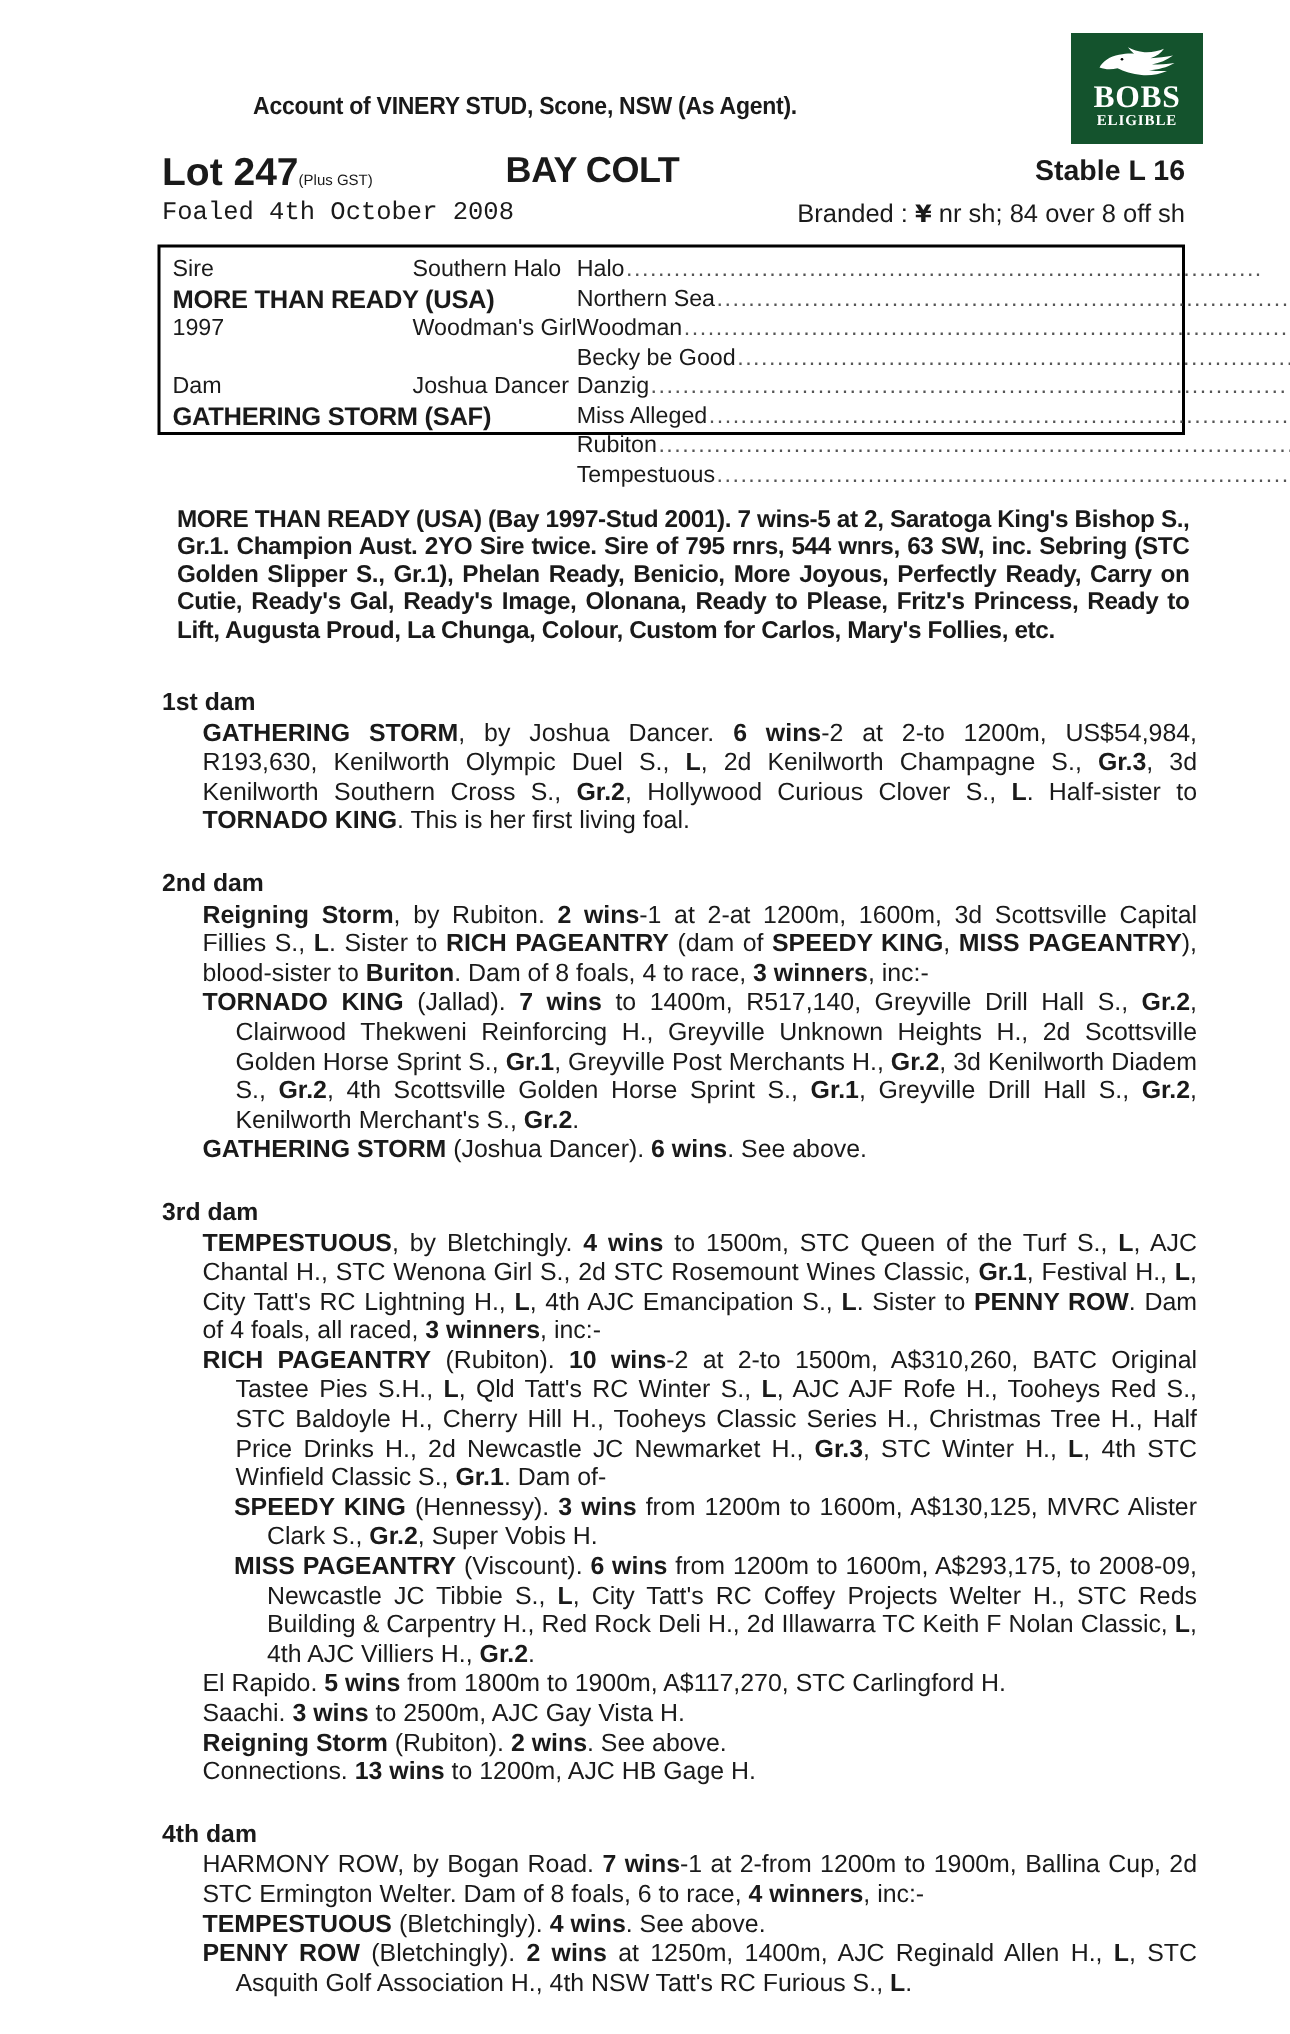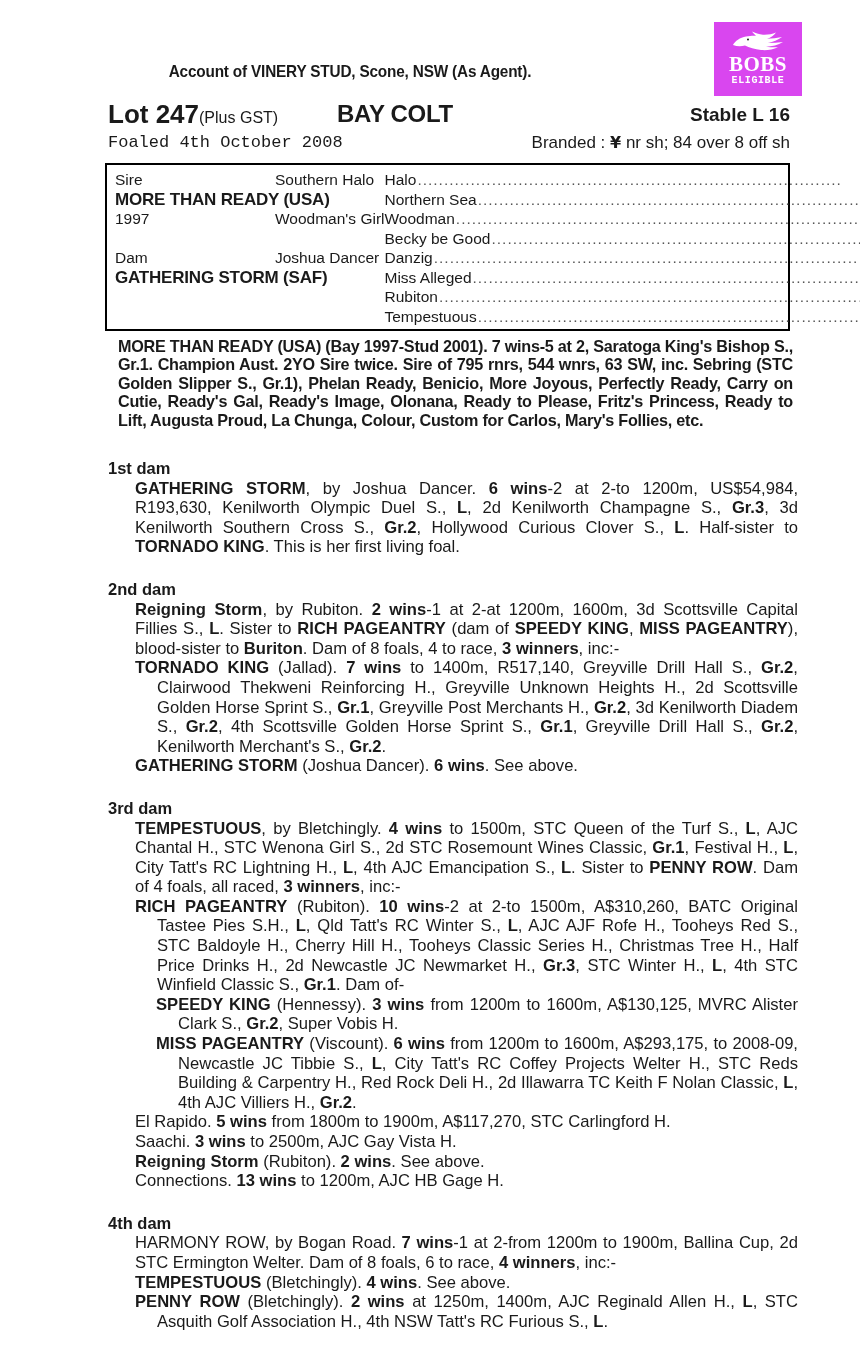--- a/index.html
+++ b/index.html
@@ -26,21 +26,21 @@
   .header {
     position: relative;
     height: 140px;
   }
   .bobs-logo {
     position: absolute;
     right: 58px;
     top: 22px;
     width: 88px;
     height: 74px;
-    background: #d946ef;
+    background: #14532d;
     display: flex;
     flex-direction: column;
     align-items: center;
     justify-content: flex-start;
     padding-top: 7px;
     box-sizing: border-box;
   }
   .bobs-horse {
     width: 60px;
     height: 24px;
@@ -50,21 +50,21 @@
     color: #ffffff;
     font-family: "Liberation Serif", serif;
     font-weight: bold;
     font-size: 21px;
     line-height: 21px;
     letter-spacing: 0.5px;
     margin-top: 1px;
   }
   .bobs-sub {
     color: #ffffff;
-    font-family: Liberation Mono, monospace;
+    font-family: Liberation Serif, serif;
     font-weight: bold;
     font-size: 10px;
     line-height: 11px;
     letter-spacing: 0.6px;
     text-align: center;
   }
 
   .account-line {
     position: absolute;
     top: 62px;
@@ -88,21 +88,21 @@
   .lot-title {
     position: absolute;
     left: 108px;
     top: 0;
     font-weight: bold;
     font-size: 26px;
     line-height: 30px;
     white-space: nowrap;
   }
   .lot-gst {
-    font-size: 16px;
+    font-size: 10px;
     font-weight: normal;
   }
   .colour-sex {
     position: absolute;
     left: 0;
     top: 0;
     width: 790px;
     text-align: center;
     font-weight: bold;
     font-size: 24px;
@@ -148,21 +148,21 @@
     font-weight: bold;
     font-size: 16px;
   }
 
   
   .ped-box {
     position: absolute;
     left: 105px;
     top: 163px;
     width: 685px;
-    height: 168px;
+    height: 127px;
     border: 2px solid #000;
     box-sizing: border-box;
     display: flex;
   }
   .ped-left {
     width: 352px;
     padding: 5px 0 0 8px;
     box-sizing: border-box;
   }
   .ped-right {

